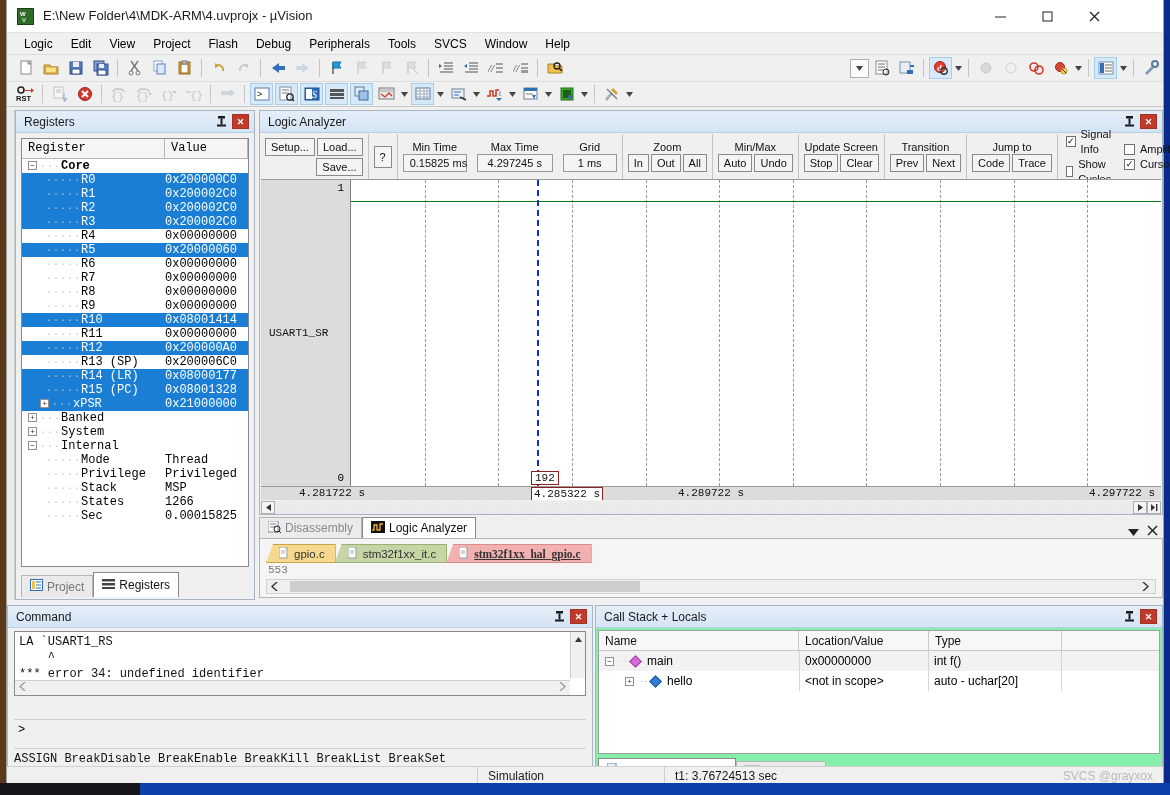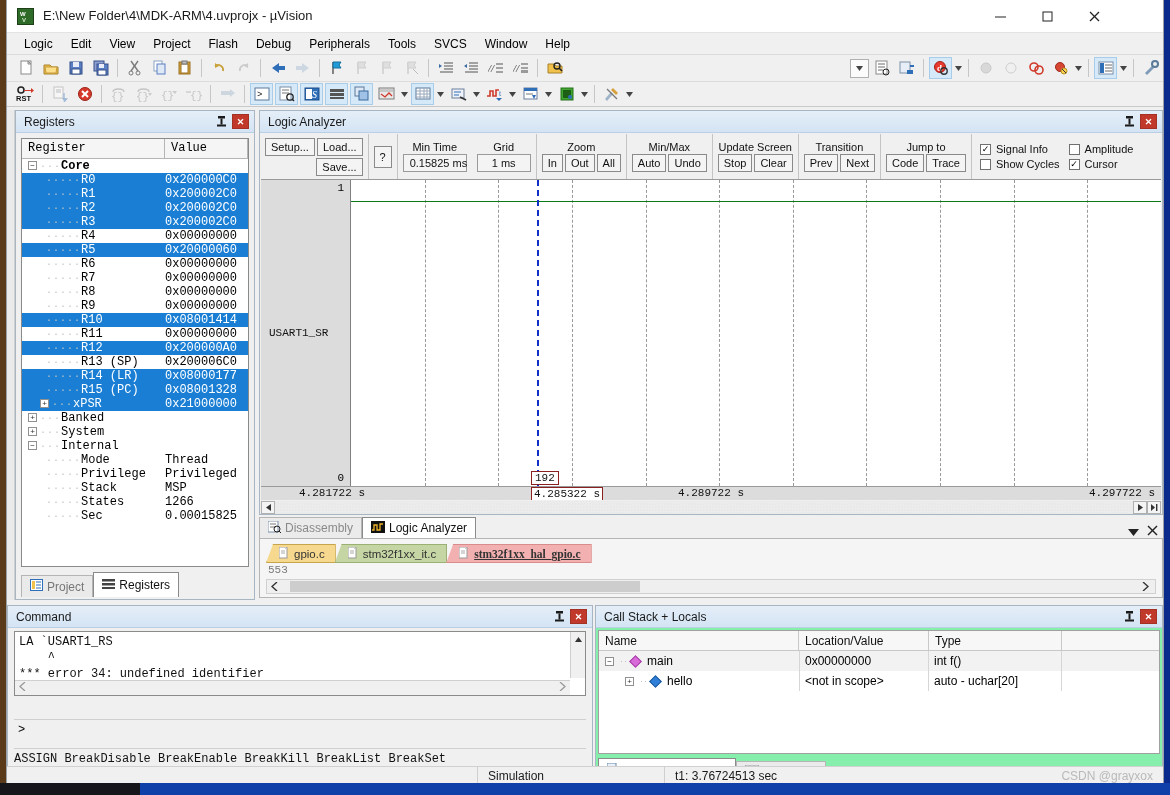--- a/index.html
+++ b/index.html
@@ -880,20 +880,24 @@
           </div>
         </div>
         <div class="la-grp">
           <div class="la-btn" style="padding:3px 5px;">?</div>
         </div>
 
         <div class="la-grp" style="border-right:none;">
           <div class="la-lbl">Min Time</div>
           <div class="la-field" style="width:64px">0.15825 ms</div>
         </div>
+        <div class="la-grp" style="border-right:none;">
+          <div class="la-lbl">Max Time</div>
+          <div class="la-field" style="width:76px">4.297245 s</div>
+        </div>
         <div class="la-grp">
           <div class="la-lbl">Grid</div>
           <div class="la-field" style="width:54px">1 ms</div>
         </div>
 
         <div class="la-grp">
           <div class="la-lbl">Zoom</div>
           <div class="la-btnrow">
             <div class="la-btn">In</div>
             <div class="la-btn">Out</div>
@@ -1210,21 +1214,21 @@
           <span>Memory 1</span>
         </div>
       </div>
     </div>
 
     <div class="statusbar">
       <div style="width:470px"></div>
       <div class="sb-cell">Simulation</div>
       <div style="width:110px"></div>
       <div class="sb-cell" style="border-left:1px solid #cfcfcf">t1: 3.76724513 sec</div>
-      <div class="watermark">CSDN @grayxox</div>
+      <div class="watermark">SVCS @grayxox</div>
     </div>
 
   </div>
 
   <div class="desktop-bottom"></div>
   <div class="desktop-bottom-dark"></div>
 
 </div>
 
 </body></html>

